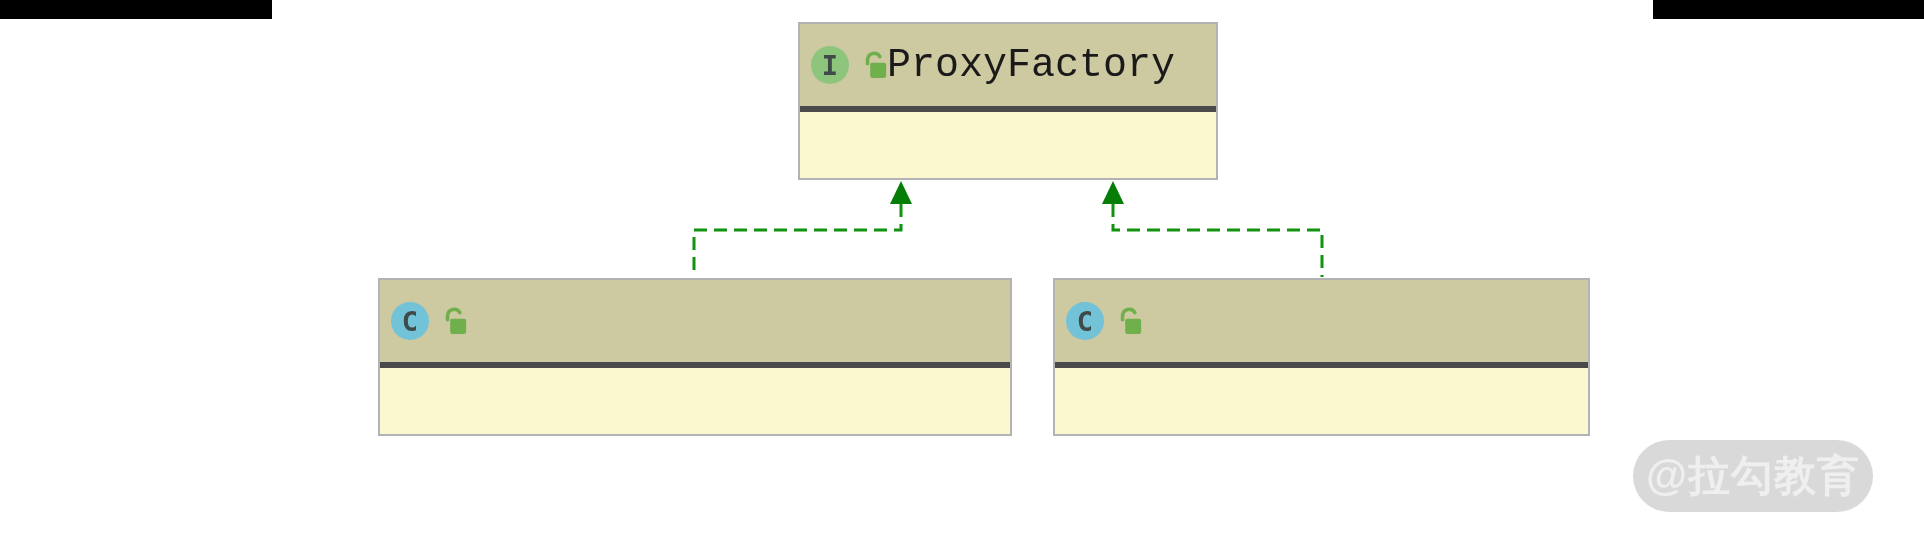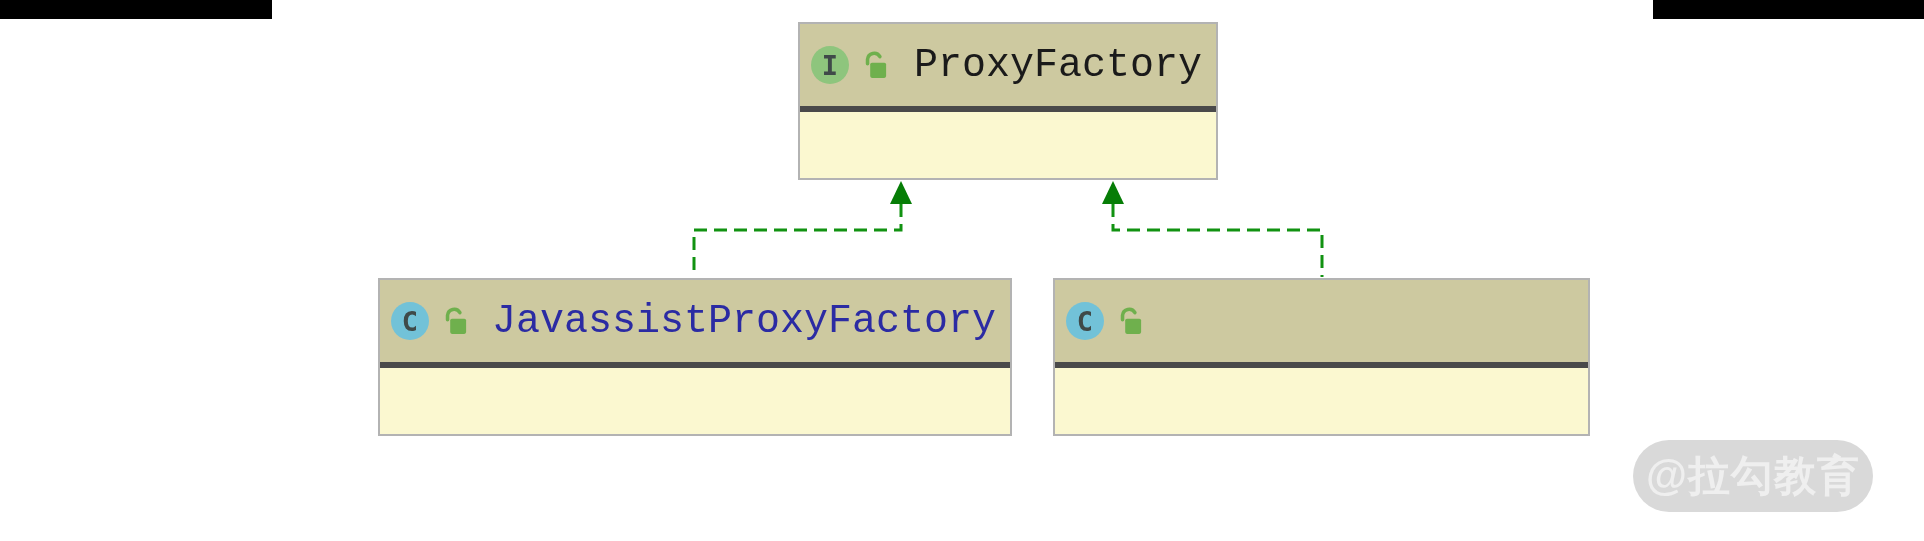--- a/index.html
+++ b/index.html
@@ -85,21 +85,21 @@
   .node.interface .badge { background: var(--interface-icon-bg, #8ec57d); }
   .node.class     .badge { background: var(--class-icon-bg, #72c2d8); }
   .lock {
     margin-left: 15px;
     flex: 0 0 auto;
     display: flex;
     align-items: center;
   }
   .node-title {
     flex: 1 1 auto;
-    text-align: right;
+    text-align: left;
     font-family: "Liberation Mono", "DejaVu Sans Mono", monospace;
     font-size: 40px;
     white-space: nowrap;
     letter-spacing: 0;
   }
   .node.interface .node-title { color: var(--interface-name, #1a1a1a); }
   .node.class     .node-title { color: var(--class-name, #2b2ba3); }
 
   .node.n-proxyfactory { left: 798px;  top: 22px;  width: 420px; }
   .node.n-javassist    { left: 378px;  top: 278px; width: 634px; }
@@ -160,21 +160,20 @@
 
   <div class="node class n-javassist">
     <div class="node-header">
       <span class="badge">C</span>
       <span class="lock">
         <svg width="23" height="31" viewBox="0 0 26 34">
           <path d="M4 15 v-5 a7.5 7.5 0 0 1 14 -3" fill="none" style="stroke:var(--lock-green,#6fb04d)" stroke-width="4" stroke-linecap="round"></path>
           <rect x="7" y="14" width="18" height="17" rx="2" style="fill:var(--lock-green,#6fb04d)"></rect>
         </svg>
       </span>
-      <span class="node-title">JavassistProxyFactory</span>
     </div>
     <div class="node-sep"></div>
     <div class="node-body"></div>
   </div>
 
   <div class="node class n-cglib">
     <div class="node-header">
       <span class="badge">C</span>
       <span class="lock">
         <svg width="23" height="31" viewBox="0 0 26 34">

